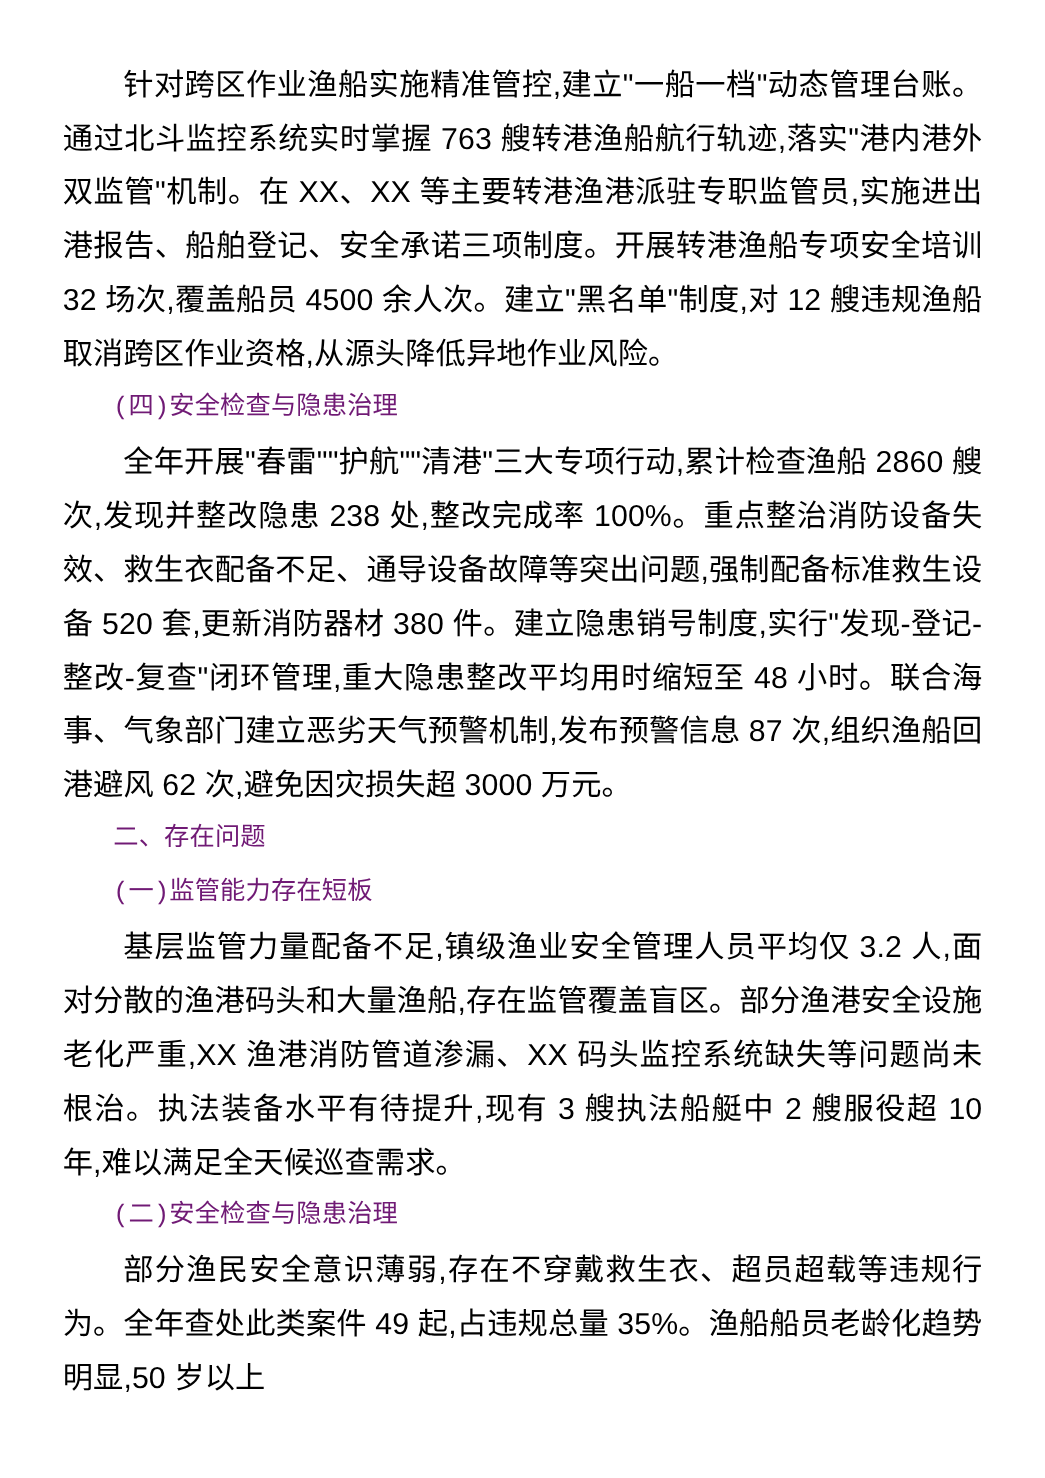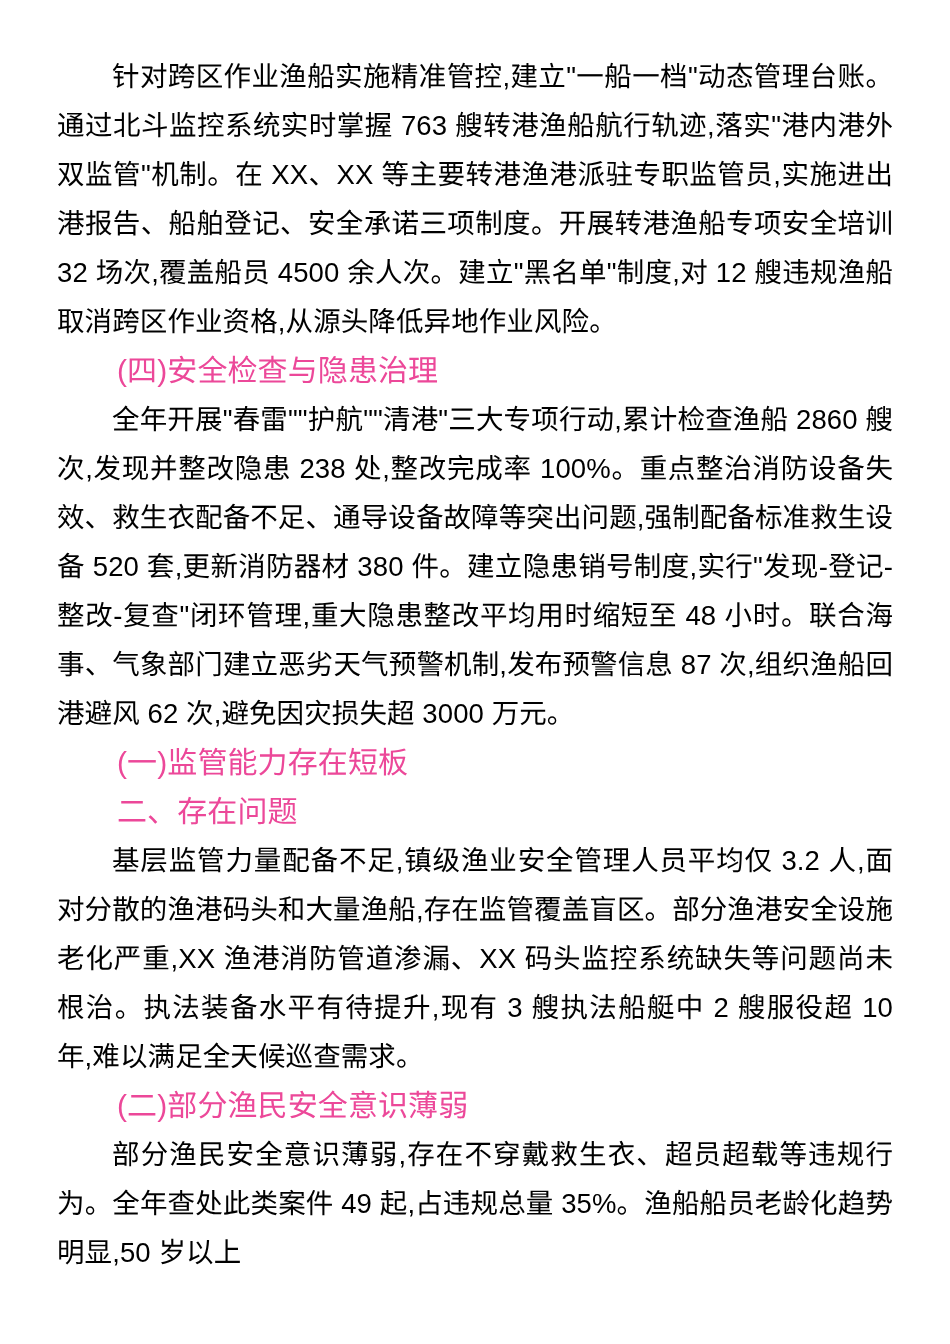--- a/index.html
+++ b/index.html
@@ -39,24 +39,24 @@
     text-indent: 2em;
     letter-spacing: 0.1px;
     word-break: break-all;
     -webkit-font-smoothing: antialiased;
   }
 
   
   .heading {
     margin: 0;
     padding: 0;
-    font-family: Liberation Sans, sans-serif;
-    font-size: 30px;
+    font-family: Liberation Mono, monospace;
+    font-size: 23px;
     line-height: 49px;
-    color: #ec4899;
+    color: #701a75;
     text-align: left;
     text-indent: 2em;
     letter-spacing: 0.1px;
     white-space: nowrap;
   }
 
   
   .clipped {
     
   }
@@ -66,24 +66,24 @@
 
 <div class="page">
   <div class="text-column">
 
     <p class="para">针对跨区作业渔船实施精准管控,建立"一船一档"动态管理台账。通过北斗监控系统实时掌握 763 艘转港渔船航行轨迹,落实"港内港外双监管"机制。在 XX、XX 等主要转港渔港派驻专职监管员,实施进出港报告、船舶登记、安全承诺三项制度。开展转港渔船专项安全培训 32 场次,覆盖船员 4500 余人次。建立"黑名单"制度,对 12 艘违规渔船取消跨区作业资格,从源头降低异地作业风险。</p>
 
     <p class="heading">(四)安全检查与隐患治理</p>
 
     <p class="para">全年开展"春雷""护航""清港"三大专项行动,累计检查渔船 2860 艘次,发现并整改隐患 238 处,整改完成率 100%。重点整治消防设备失效、救生衣配备不足、通导设备故障等突出问题,强制配备标准救生设备 520 套,更新消防器材 380 件。建立隐患销号制度,实行"发现-登记-整改-复查"闭环管理,重大隐患整改平均用时缩短至 48 小时。联合海事、气象部门建立恶劣天气预警机制,发布预警信息 87 次,组织渔船回港避风 62 次,避免因灾损失超 3000 万元。</p>
 
+    <p class="heading">二、存在问题</p>
+
     <p class="heading">(一)监管能力存在短板</p>
-
-    <p class="heading">二、存在问题</p>
 
     <p class="para">基层监管力量配备不足,镇级渔业安全管理人员平均仅 3.2 人,面对分散的渔港码头和大量渔船,存在监管覆盖盲区。部分渔港安全设施老化严重,XX 渔港消防管道渗漏、XX 码头监控系统缺失等问题尚未根治。执法装备水平有待提升,现有 3 艘执法船艇中 2 艘服役超 10 年,难以满足全天候巡查需求。</p>
 
-    <p class="heading">(二)部分渔民安全意识薄弱</p>
+    <p class="heading">(二)安全检查与隐患治理</p>
 
     <p class="para clipped">部分渔民安全意识薄弱,存在不穿戴救生衣、超员超载等违规行为。全年查处此类案件 49 起,占违规总量 35%。渔船船员老龄化趋势明显,50 岁以上</p>
 
   </div>
 </div>
 
 </body></html>

